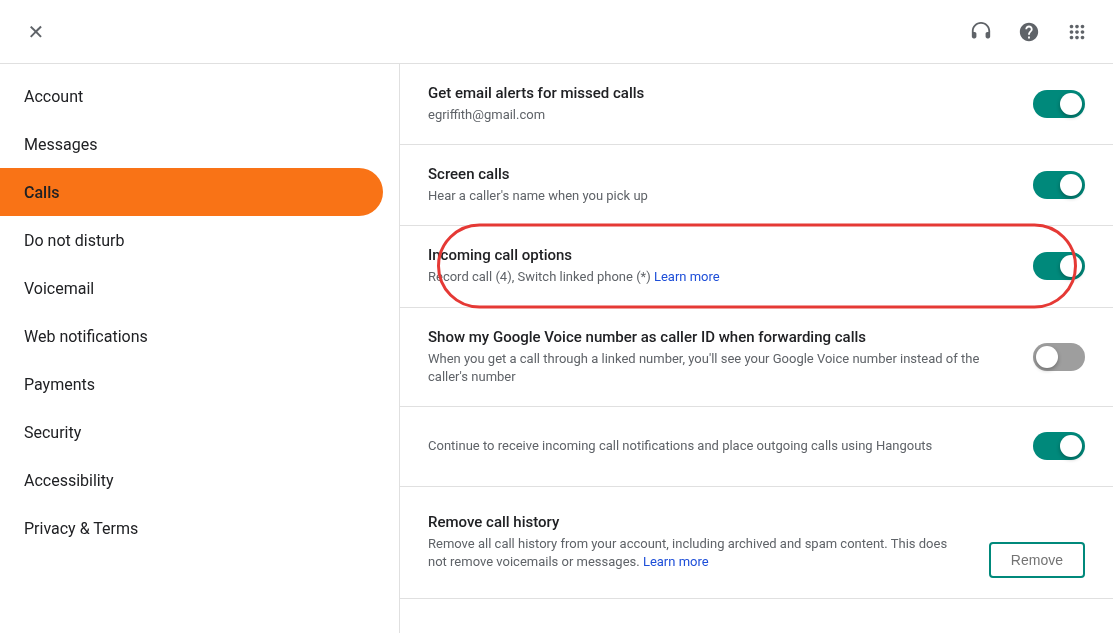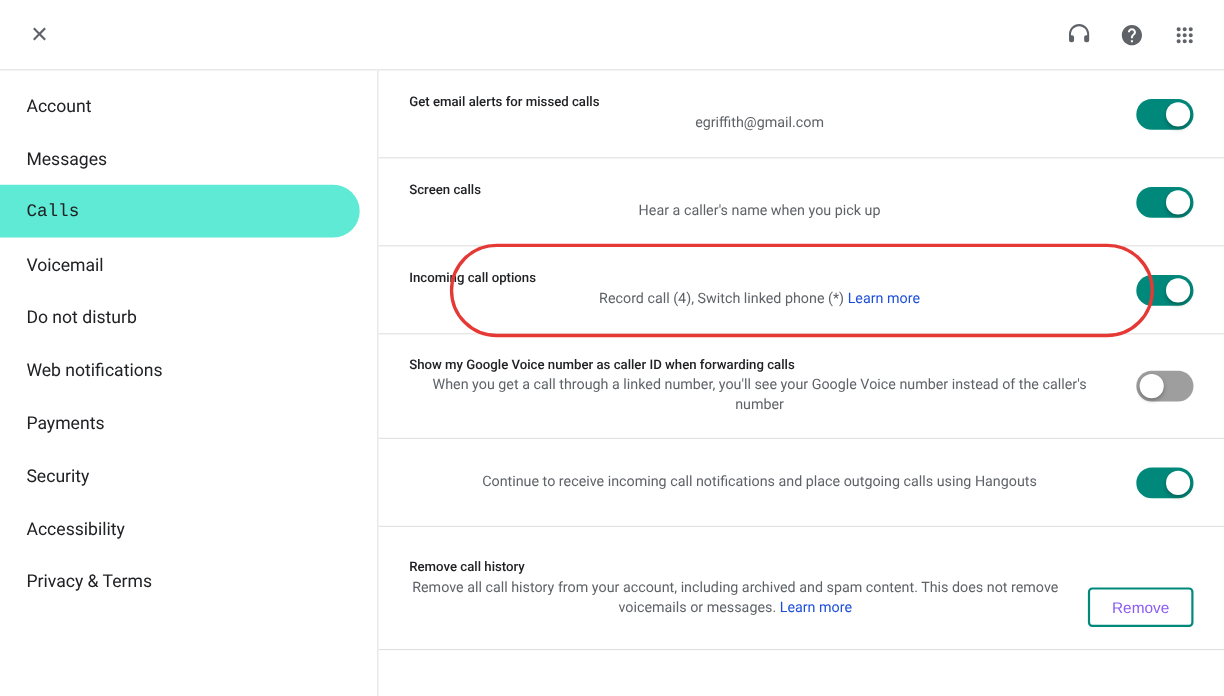--- a/index.html
+++ b/index.html
@@ -27,72 +27,70 @@
 
     
     .main {
       display: flex;
       flex: 1;
       overflow: hidden;
     }
 
     
     .sidebar {
-      width: 344px;
+      width: 400px;
       flex-shrink: 0;
       overflow-y: auto;
       padding: 8px 0;
       border-right: 1px solid #e0e0e0;
     }
     .sidebar-item {
       display: flex;
       align-items: center;
       padding: 12px 24px;
       font-size: 16px;
       color: #202124;
       cursor: pointer;
       border-radius: 0 24px 24px 0;
       margin-right: 16px;
       min-height: 48px;
     }
     .sidebar-item.active {
-      background: #5eead4;
+      background: #f97316;
       color: #202124;
       font-weight: 500;
-      font-family: Liberation Mono, monospace;
     }
 
     
     .content {
       flex: 1;
       overflow-y: auto;
       padding: 0;
     }
 
     
     .setting-row {
       display: flex;
       align-items: center;
       padding: 20px 28px;
       border-bottom: 1px solid #e0e0e0;
       min-height: 80px;
       position: relative;
     }
     .setting-info { flex: 1; }
     .setting-title {
-      font-size: 12px;
+      font-size: 15px;
       color: #202124;
       font-weight: 500;
       margin-bottom: 4px;
     }
     .setting-desc {
       font-size: 13px;
       color: #5f6368;
       line-height: 1.4;
-      text-align: center;
     }
     .setting-desc a, .link {
       color: #1d4ed8;
       text-decoration: none;
     }
     .setting-control { margin-left: 24px; flex-shrink: 0; }
 
     
     .toggle {
       position: relative;
@@ -137,21 +135,21 @@
       border-radius: 50px;
       pointer-events: none;
       z-index: 10;
     }
 
     
     .remove-btn {
       padding: 8px 20px;
       border: 2px solid #00897b;
       border-radius: 4px;
-      color: #8b5cf6;
+      color: #737373;
       font-size: 14px;
       font-weight: 500;
       background: transparent;
       cursor: pointer;
       white-space: nowrap;
       margin-top: 35px;
     }
 
     
     .close-icon { font-size: 20px; color: #5f6368; cursor: pointer; }
@@ -182,22 +180,22 @@
     </button>
   </div>
 </div>
 
 <div class="main">
 
   <nav class="sidebar">
   <div class="sidebar-item">Account</div>
       <div class="sidebar-item">Messages</div>
       <div class="sidebar-item active">Calls</div>
+      <div class="sidebar-item">Do not disturb</div>
       <div class="sidebar-item">Voicemail</div>
-      <div class="sidebar-item">Do not disturb</div>
       <div class="sidebar-item">Web notifications</div>
       <div class="sidebar-item">Payments</div>
       <div class="sidebar-item">Security</div>
       <div class="sidebar-item">Accessibility</div>
       <div class="sidebar-item">Privacy &amp; Terms</div>
     </nav>
 
   <div class="content">
   <div class="setting-row">
         <div class="setting-info">

